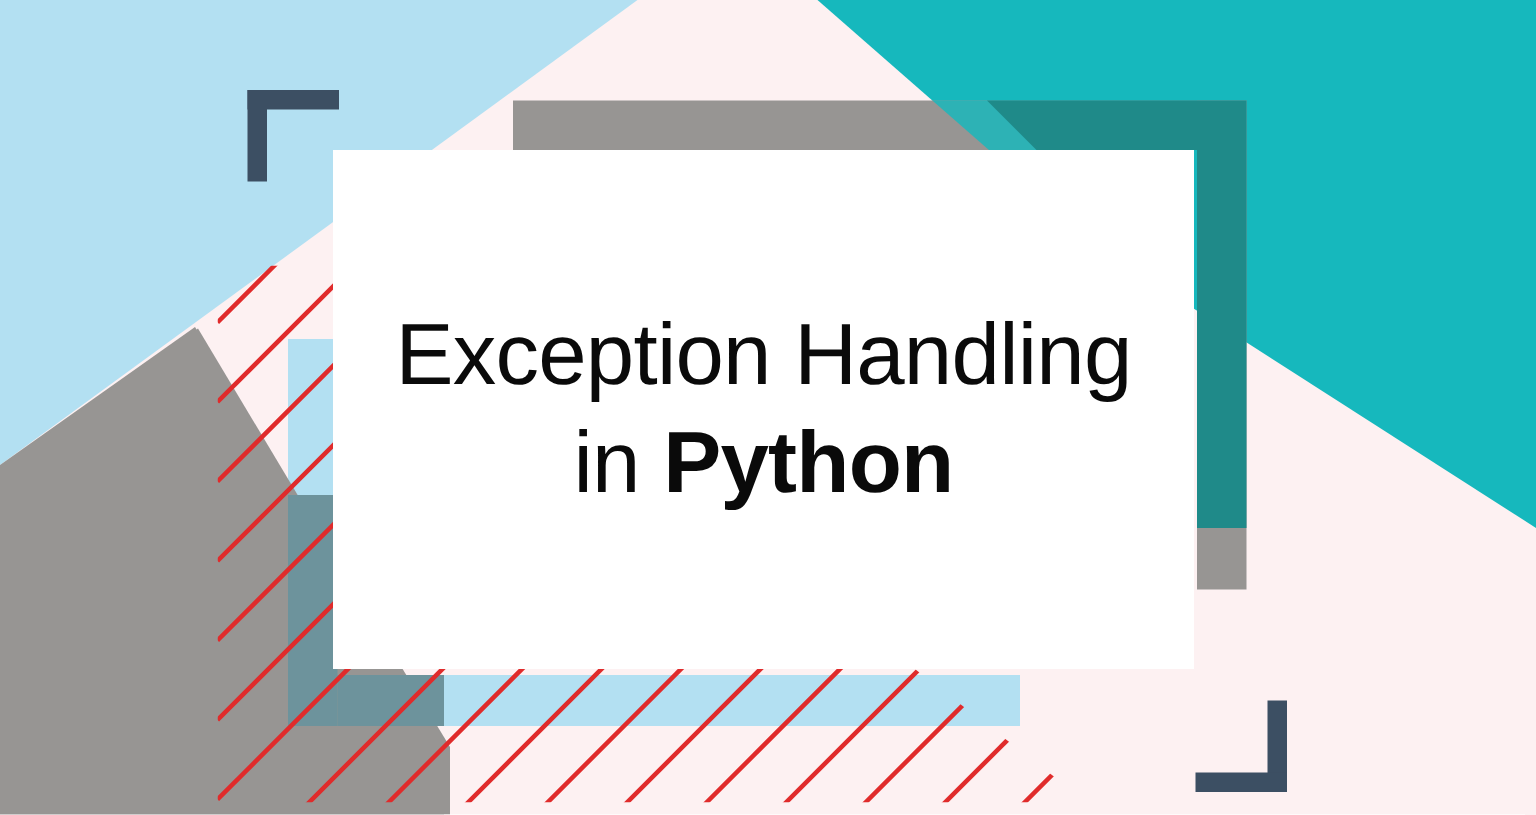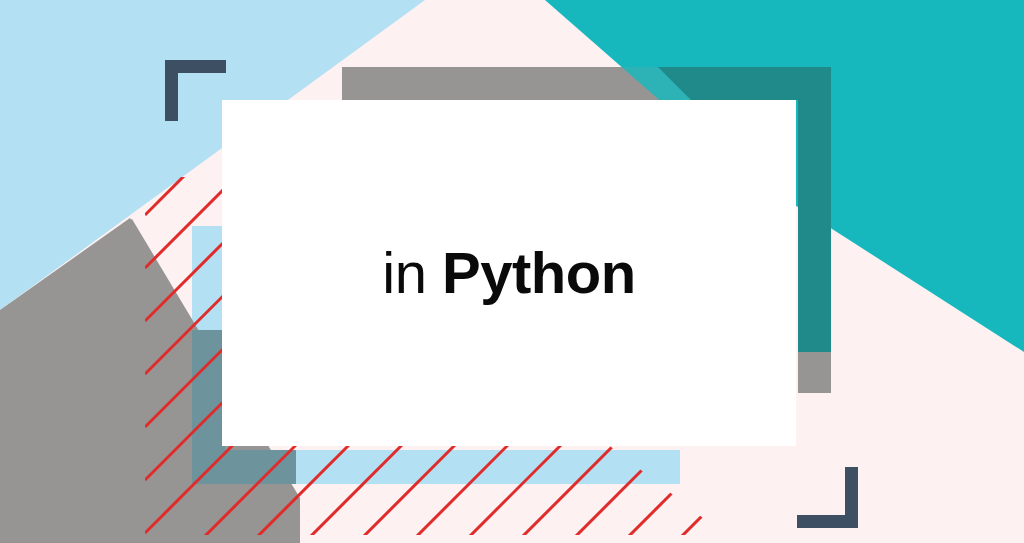--- a/index.html
+++ b/index.html
@@ -136,18 +136,19 @@
       </g>
       <g fill="#3c4f63">
         <rect x="845" y="467" width="13" height="61"></rect>
         <rect x="797" y="515" width="61" height="13"></rect>
       </g>
 
     </g>
   </svg>
 
   <div id="title-card">
+    <div class="title-line l1">Exception Handling</div>
     <div class="title-line l2">
       <span>in </span><span class="title-strong">Python</span>
     </div>
   </div>
 
 </div>
 
 </body></html>

